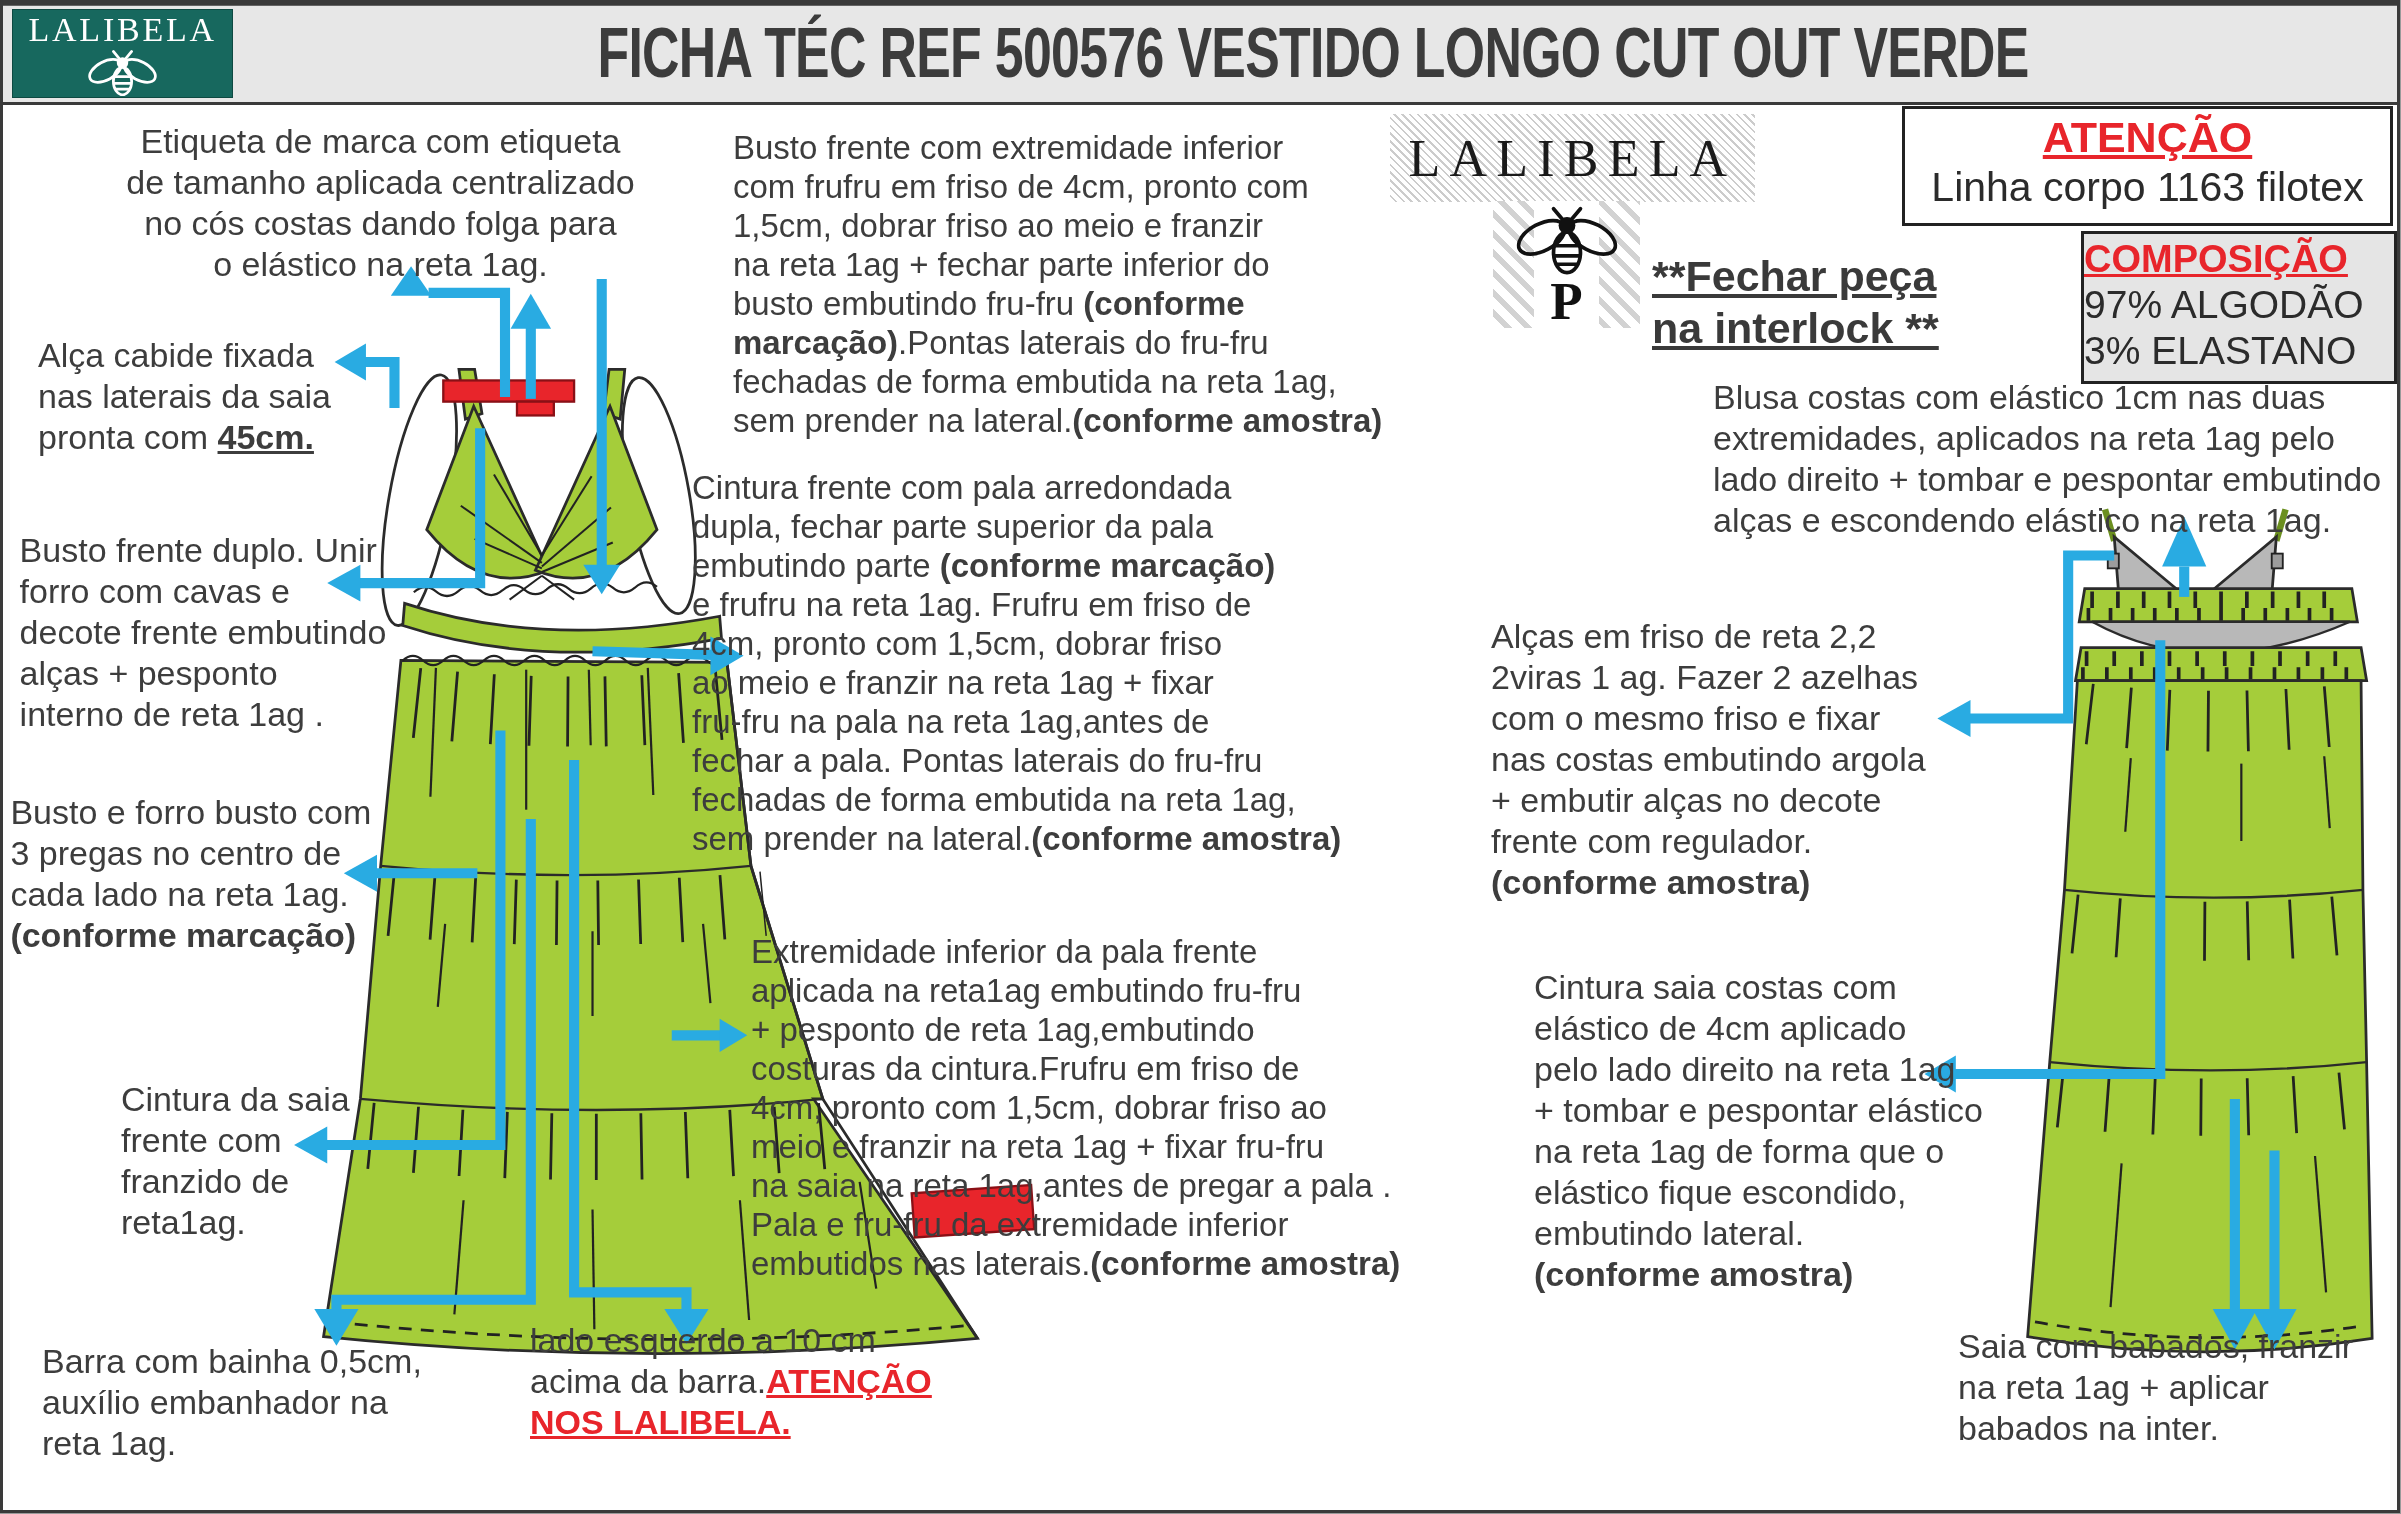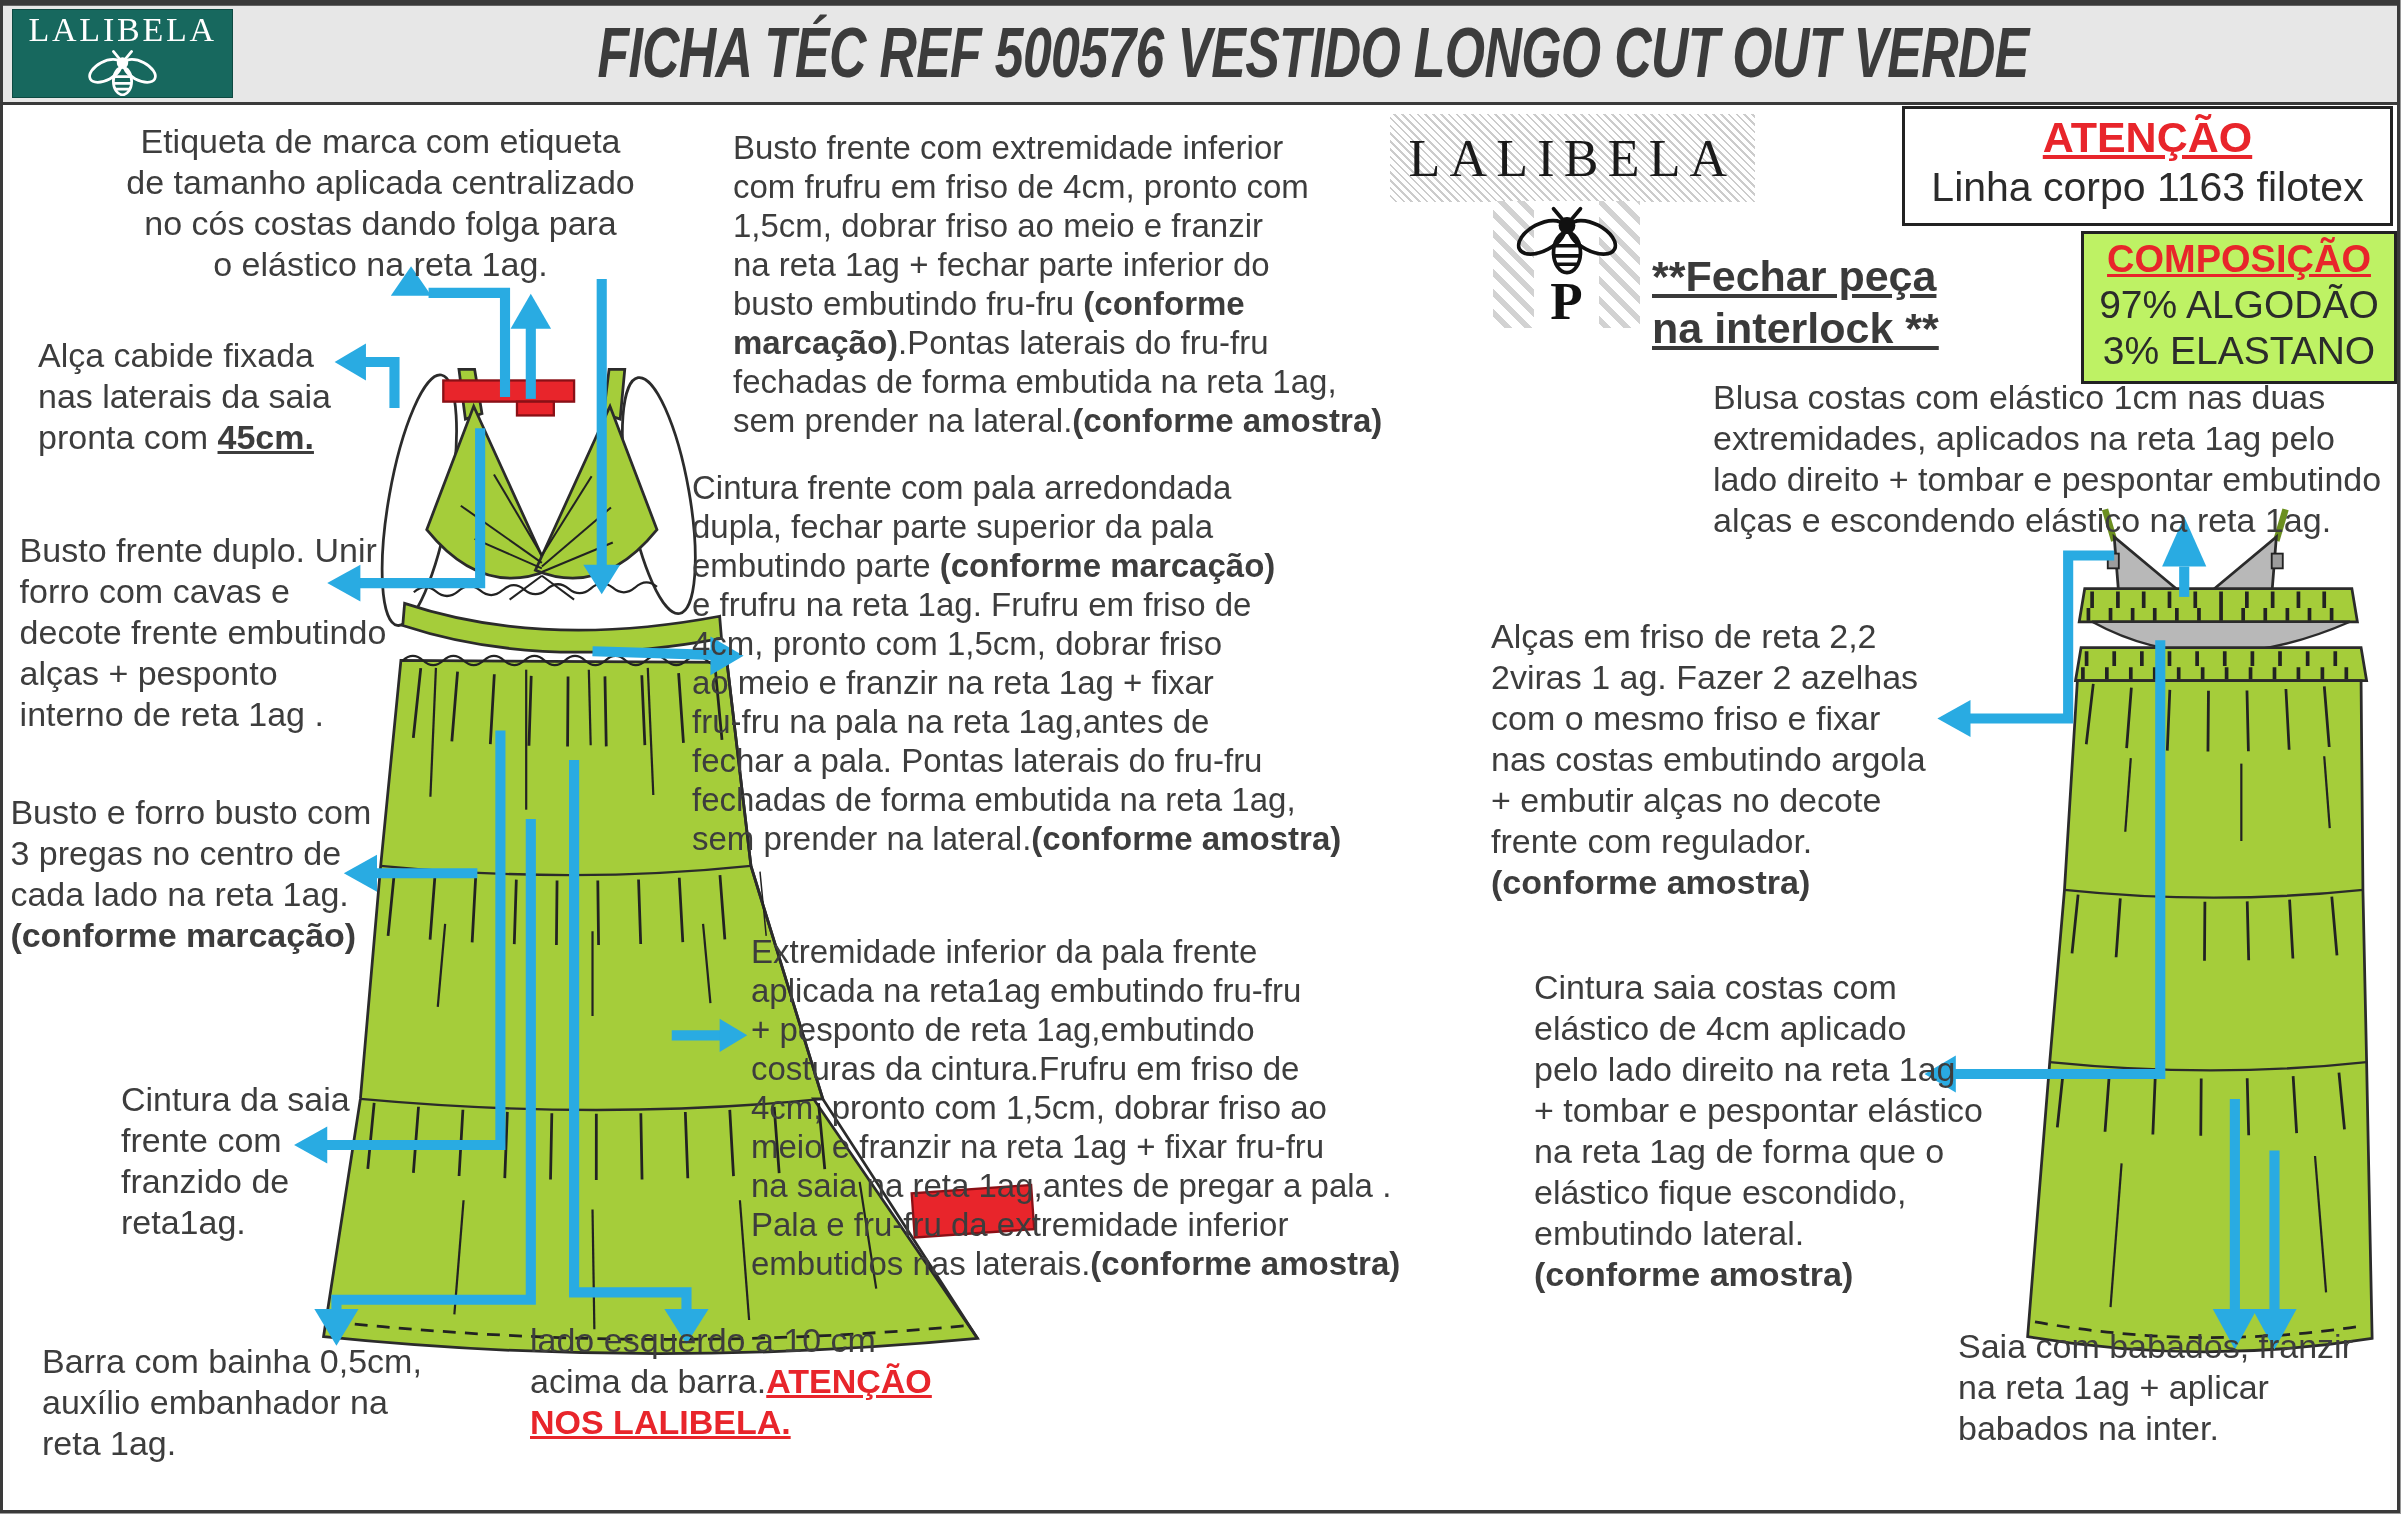--- a/index.html
+++ b/index.html
@@ -14,21 +14,21 @@
     border-bottom:3.7px solid #3a3a3a;box-shadow:inset 0 2.8px 0 #3a3a3a, inset 0 -7.4px 0 #e7e7e7;
   }
   #logo-box{
     position:absolute;left:9.2px;top:6.4px;width:219px;height:87px;background:#17685e;
     border:1.8px solid #0e4a42;display:flex;flex-direction:column;align-items:center;justify-content:flex-start;
   }
   #logo-text{
     font-family:"Liberation Serif", serif;color:#ffffff;font-size:34px;letter-spacing:2.8px;
     line-height:37px;margin-top:0.9px;
   }
-  #title-wrap{position:absolute;left:239px;right:14px;top:0;height:99px;display:flex;align-items:center;justify-content:center;font-style:italic;}
+  #title-wrap{position:absolute;left:239px;right:14px;top:0;height:99px;display:flex;align-items:center;justify-content:center;}
   #page-title{
     font-weight:bold;font-size:70px;color:#3c3c3c;white-space:nowrap;
     transform:scaleX(0.74);letter-spacing:-0.9px;
   }
   
   .ann{position:absolute;font-size:34px;line-height:41px;color:#3d3d3d;z-index:5;}
   .ann.tight{font-size:33px;line-height:39px;}
   .ann.center{text-align:center;}
   .s-b{font-weight:bold;}
   .s-u{text-decoration:underline;}
@@ -58,22 +58,22 @@
     position:absolute;left:1899px;top:103px;width:485px;height:114px;background:#ffffff;
     border:3.7px solid #222;z-index:6;text-align:center;
   }
   #attention-title{font-size:43px;font-weight:bold;color:#e8252b;text-decoration:underline;line-height:52px;margin-top:1.8px;}
   #attention-line{font-size:41px;color:#2b2b2b;line-height:48px;white-space:nowrap;}
   #interlock-note{
     position:absolute;left:1649px;top:247px;width:424px;z-index:6;
     font-size:43px;font-weight:bold;color:#3a3a3a;line-height:52px;text-decoration:underline;
   }
   #composition-box{
-    position:absolute;left:2078px;top:228px;width:310px;height:147px;background:#bef264;
-    border:3.7px solid #222;z-index:6;text-align:center;
+    position:absolute;left:2078px;top:228px;width:310px;height:147px;background:#e5e5e5;
+    border:3.7px solid #222;z-index:6;text-align:left;
   }
   #composition-title{font-size:38px;font-weight:bold;color:#e8252b;text-decoration:underline;line-height:46px;margin-top:1.8px;}
   .composition-line{font-size:39px;color:#2b2b2b;line-height:46px;white-space:nowrap;}
   
   #drawing{position:absolute;left:0;top:99px;width:2394px;height:1408px;z-index:1;}
 </style>
 </head>
 <body>
 
 <div id="page">

